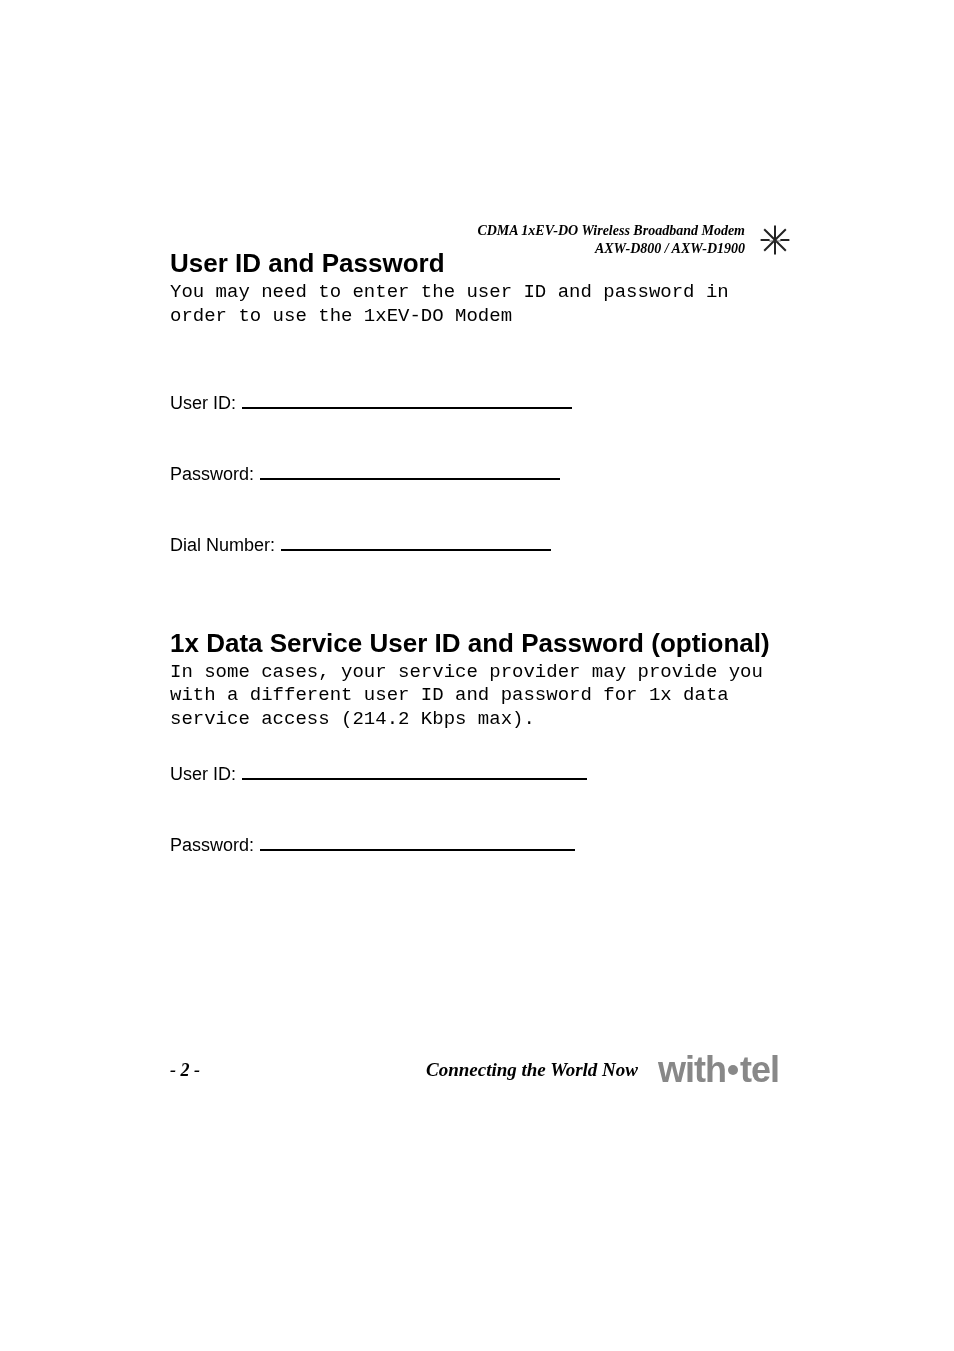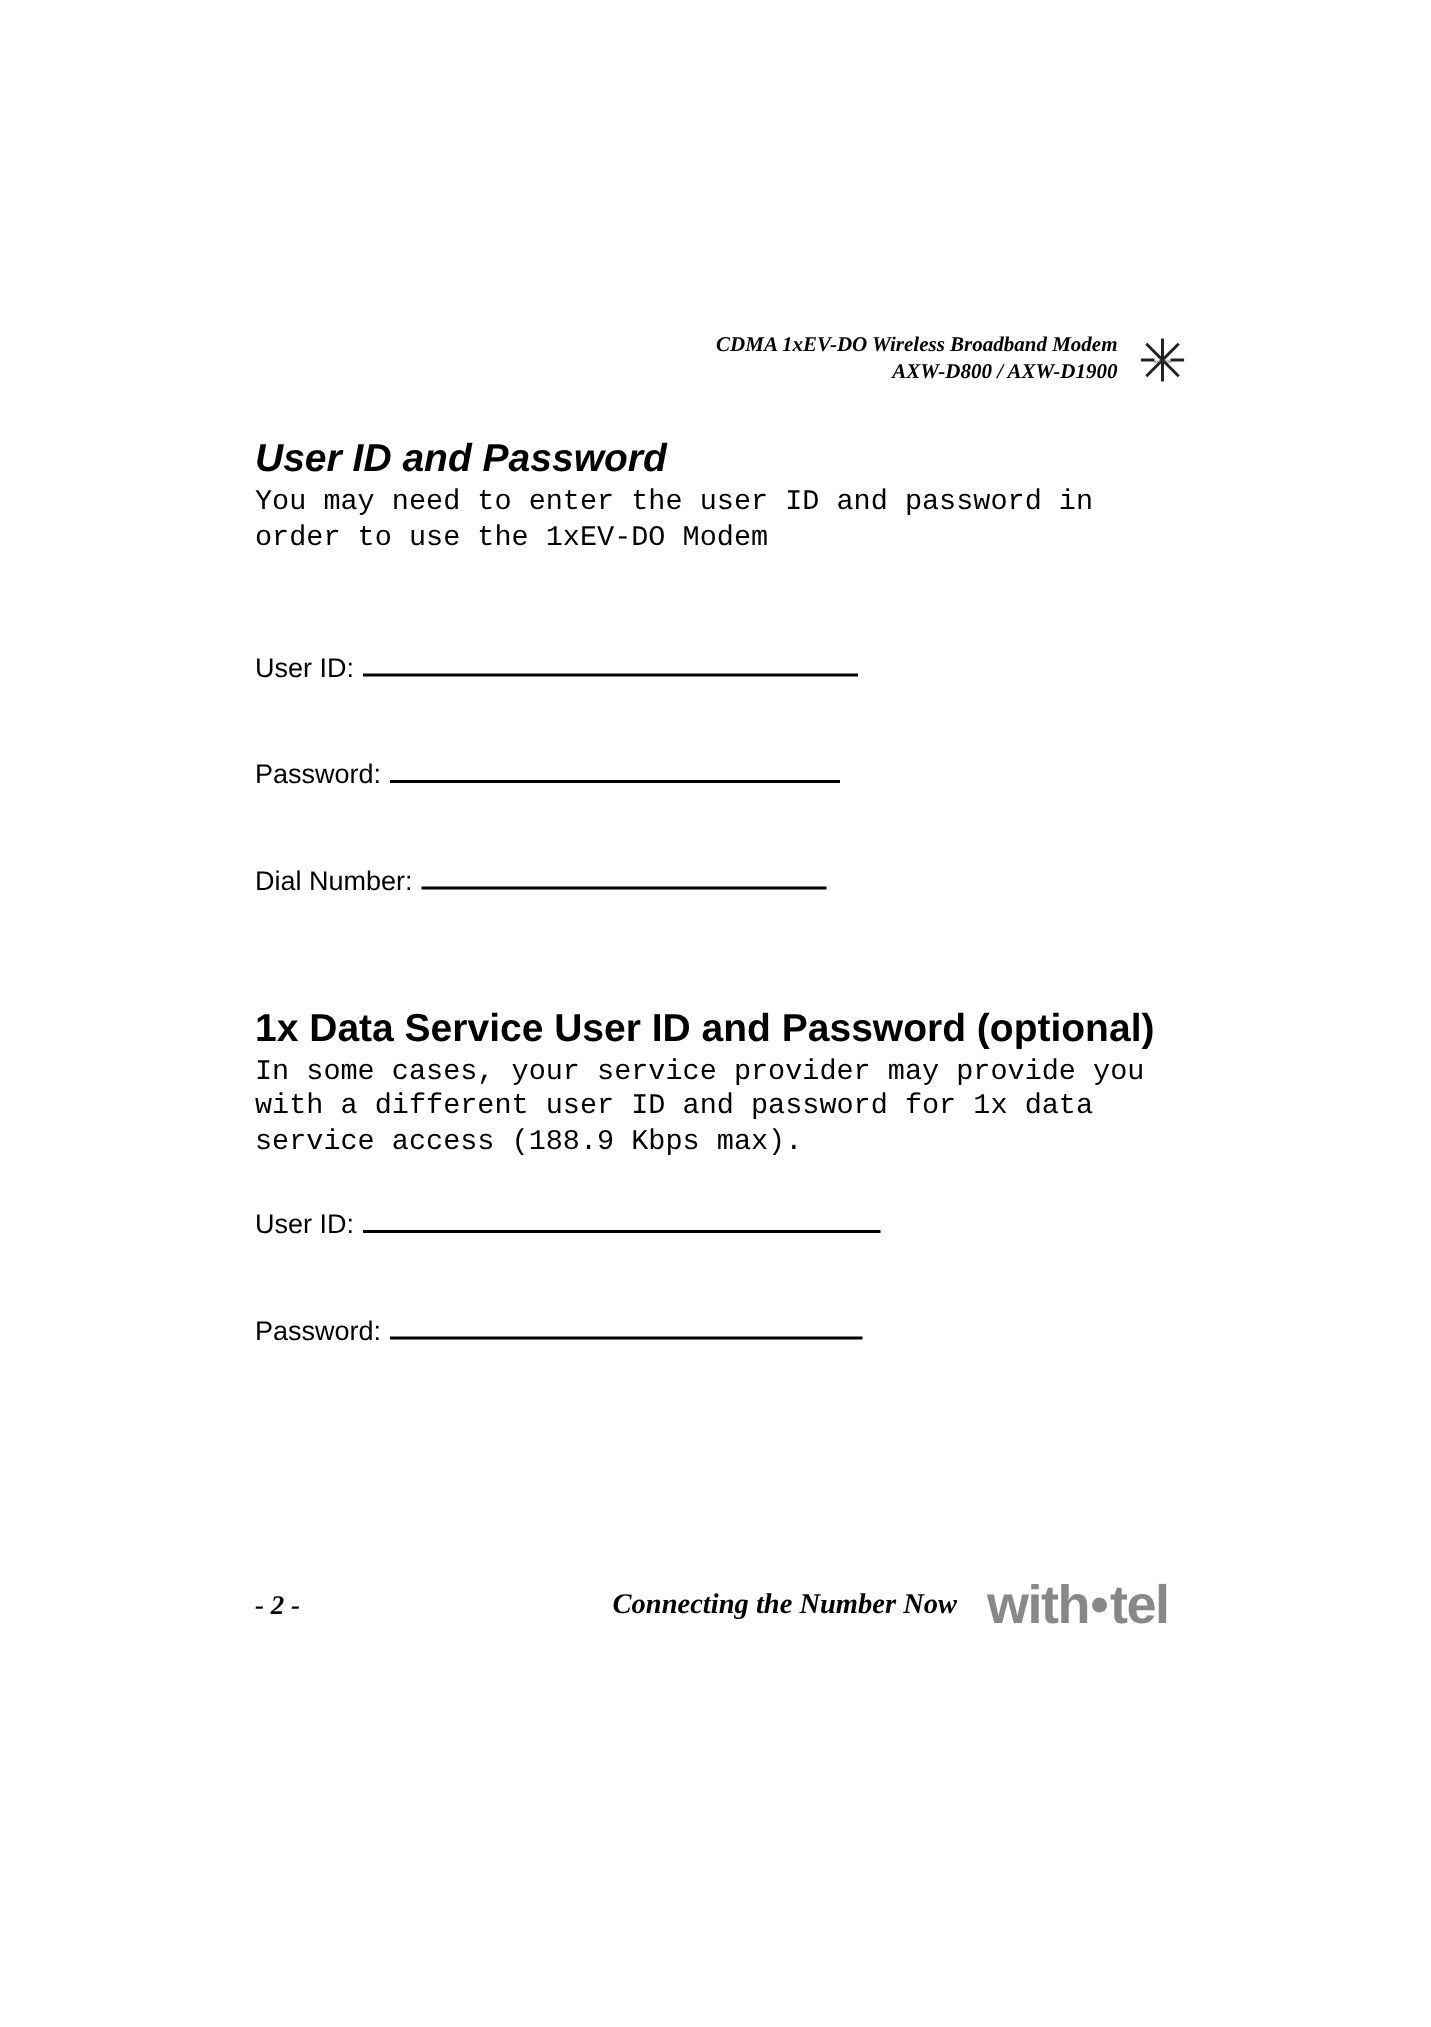--- a/index.html
+++ b/index.html
@@ -35,23 +35,22 @@
       line-height: 1.3;
       text-align: right;
     }
     .header-logo-icon {
       width: 36px;
       height: 36px;
     }
     .section-title {
       font-size: 26px;
       font-weight: bold;
-      margin-top: 70px;
+      margin-top: 28px;
       margin-bottom: 2px;
-      font-style: italic;
     }
     .body-text {
       font-size: 19px;
       line-height: 1.25;
       margin-bottom: 0;
       font-family: Liberation Mono, monospace;
     }
     .field-row {
       font-size: 18px;
       margin-top: 48px;
@@ -155,35 +154,35 @@
     <span class="field-label">Password:</span>
     <span class="field-line" style="width:300px"></span>
   </div>
 
   <div class="field-row">
     <span class="field-label">Dial Number:</span>
     <span class="field-line" style="width:270px"></span>
   </div>
 
   <h3 class="subsection-title">1x Data Service User ID and Password (optional)</h3>
-  <p class="body-text">In some cases, your service provider may provide you with a different user ID and password for 1x data service access (188.9 Kbps max).</p>
+  <p class="body-text">In some cases, your service provider may provide you with a different user ID and password for 1x data service access (214.2 Kbps max).</p>
 
   <div class="field-row" style="margin-top:30px">
     <span class="field-label">User ID:</span>
     <span class="field-line" style="width:345px"></span>
   </div>
 
   <div class="field-row">
     <span class="field-label">Password:</span>
     <span class="field-line" style="width:315px"></span>
   </div>
 
 </div>
 
 <div class="footer">
   <span class="page-number">- 2 -</span>
   <div class="footer-right">
-    <span class="tagline">Connecting the Number Now</span>
+    <span class="tagline">Connecting the World Now</span>
     <span class="brand-logo">
       <span>with</span><span class="brand-dot"></span><span>tel</span>
     </span>
   </div>
 </div>
 
 </body></html>

